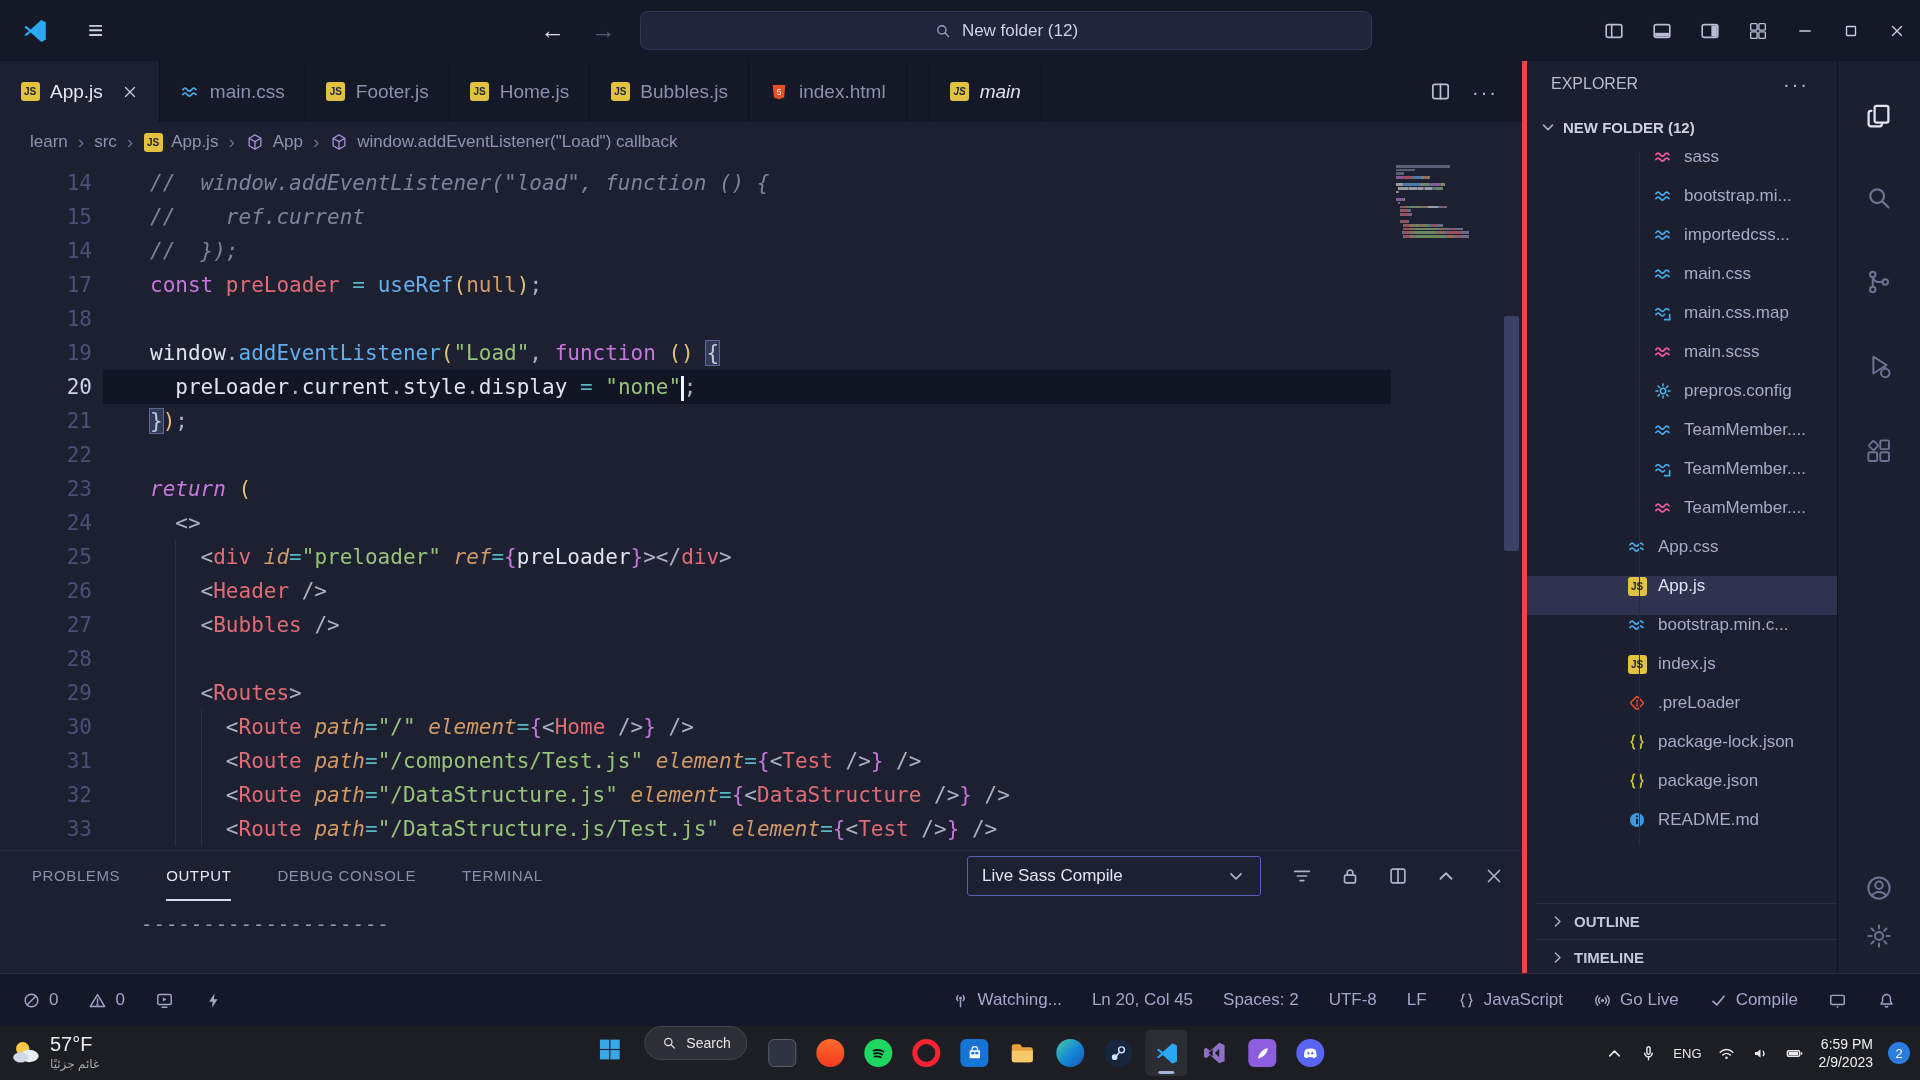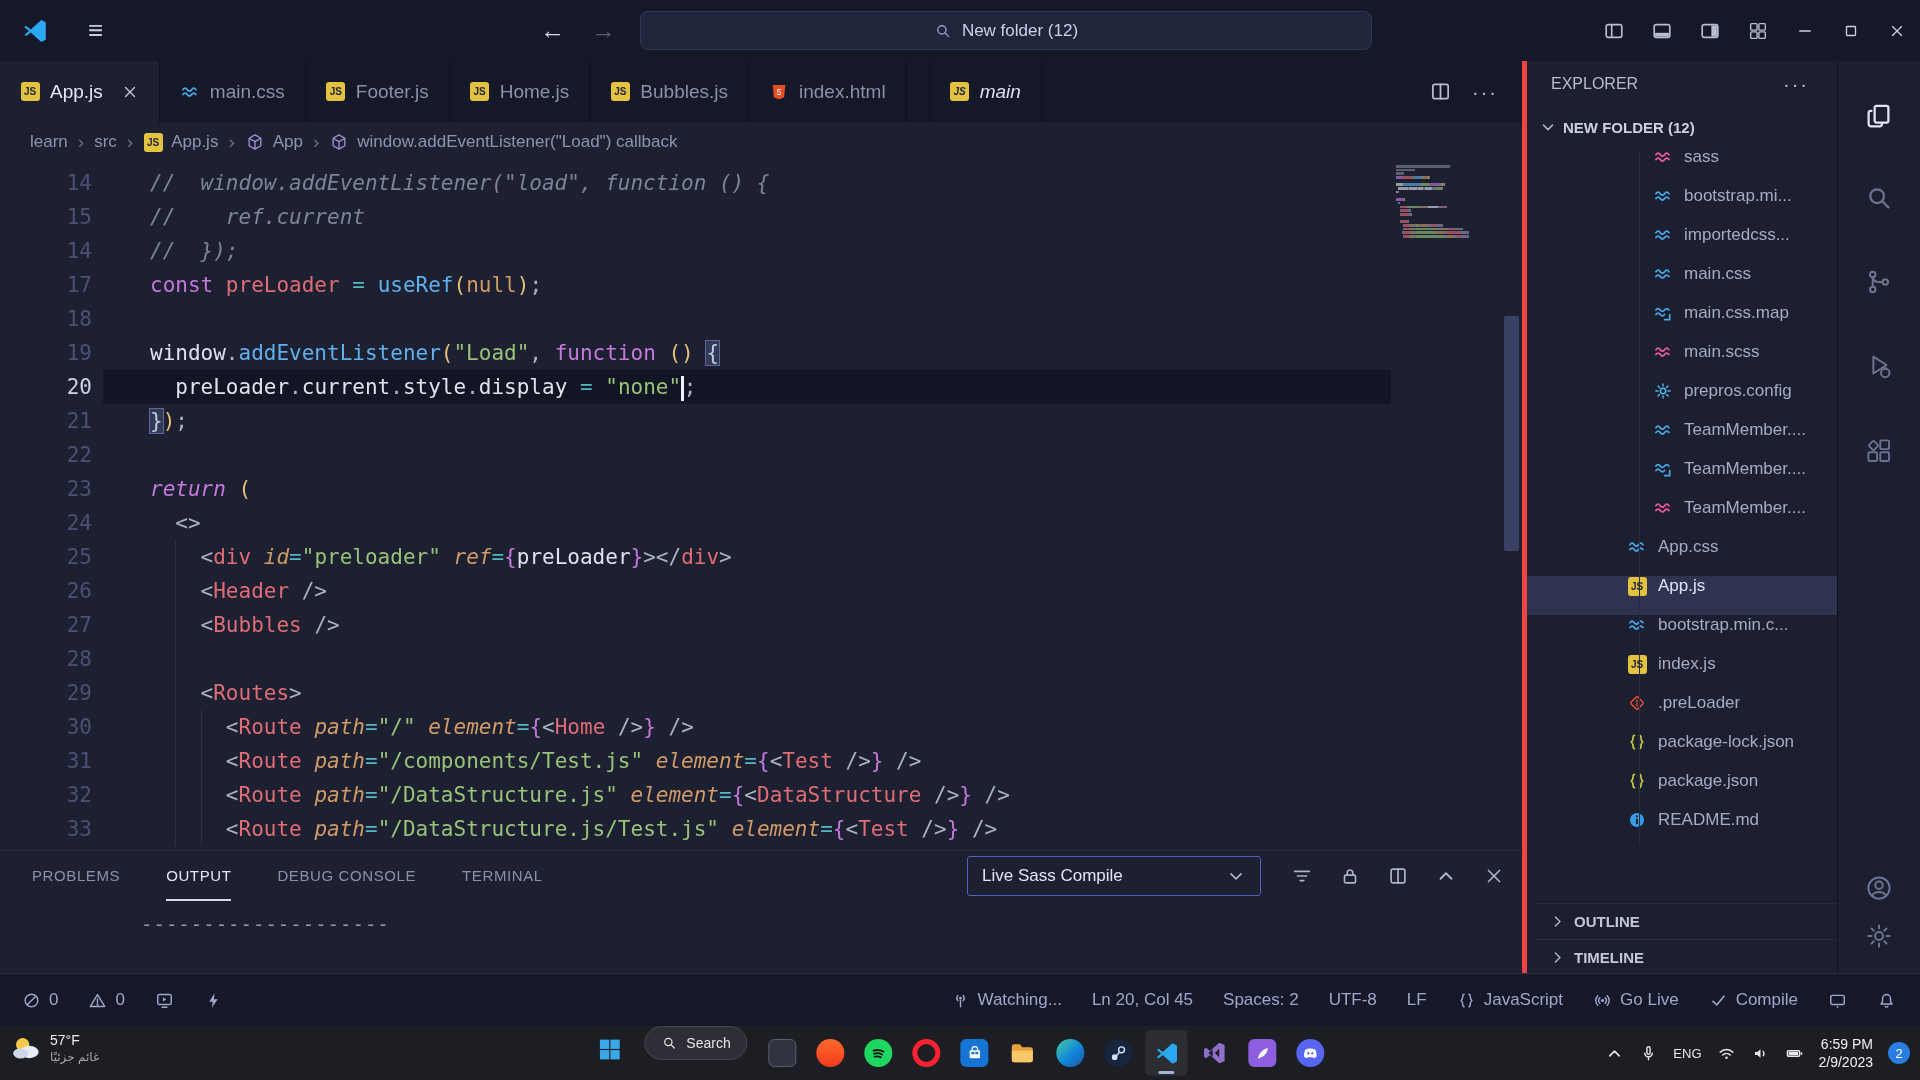--- a/index.html
+++ b/index.html
@@ -110,21 +110,21 @@
              display:flex;align-items:center;justify-content:space-between;font-size:17px;color:#a2a7c9;padding:0 24px 0 22px}
   .sb-group{display:flex;align-items:center;gap:30px}
   .sb-item{display:flex;align-items:center;gap:8px}
   .sb-item .icon{width:19px;height:19px}
 
   
   .taskbar{position:absolute;left:0;top:1026px;width:1920px;height:54px;background:#1c1e24}
   .tb-weather{position:absolute;left:10px;top:6px;display:flex;align-items:center;gap:8px}
   .weather-icon{width:32px;height:32px}
   .wt-text{display:flex;flex-direction:column;line-height:1.25}
-  .wt-temp{font-size:14px;color:#ececec}
+  .wt-temp{font-size:20px;color:#ececec}
   .wt-desc{font-size:12px;color:#a8a8a8}
   .tb-center{position:absolute;left:50%;top:0;height:54px;transform:translateX(-50%);display:flex;gap:8px}
   .start-ico{width:27px;height:27px}
   .tb-search-pill{height:34px;border-radius:17px;background:#2e2f36;border:1px solid #45464e;display:flex;align-items:center;gap:9px;
                   padding:0 16px;color:#e6e6e6;font-size:14px;margin:0 6px}
   .mag2{width:16px;height:16px;color:#e6e6e6}
   .tb-apps{display:flex;align-items:center;gap:6px}
   .appbtn{width:42px;height:46px;display:flex;align-items:center;justify-content:center;position:relative;border-radius:5px}
   .appbtn.active{background:rgba(255,255,255,.07)}
   .appbtn.active::after{content:"";position:absolute;bottom:2px;left:50%;transform:translateX(-50%);width:16px;height:3px;border-radius:2px;background:#9fb6d8}

